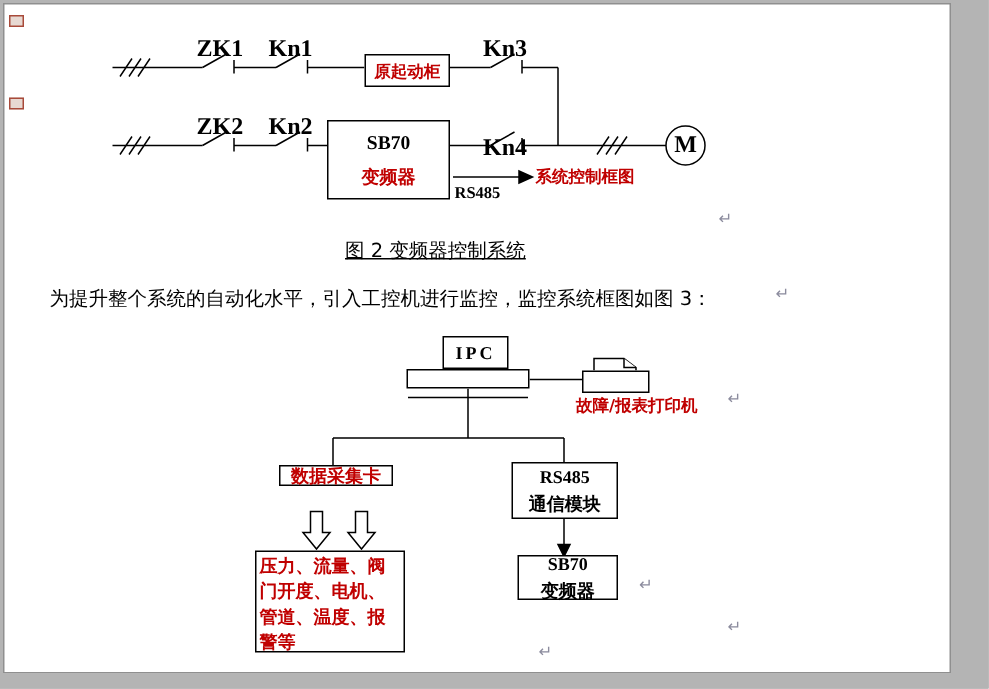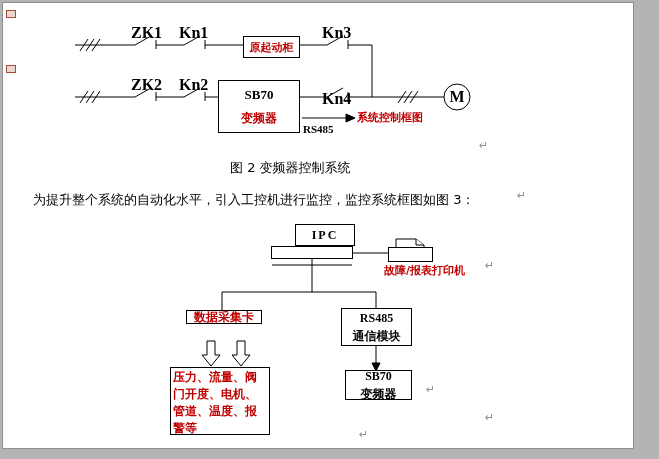--- a/index.html
+++ b/index.html
@@ -19,21 +19,21 @@
   }
   .box {
     position:absolute; border:1px solid #000; background:#fff;
     display:flex; flex-direction:column; align-items:center; justify-content:center;
     text-align:center;
   }
   .red  { color:#c00000; }
   .b12  { font-weight:bold; font-size:12px; line-height:15px; }
   .b11  { font-weight:bold; font-size:11px; line-height:13px; }
   .serifb { font-family:"Liberation Serif", serif; font-weight:bold; }
-  .cap { position:absolute; font-size:13px; line-height:16px; white-space:nowrap; }
+  .cap { position:absolute; font-size:13px; line-height:16px; white-space:nowrap;text-decoration:underline; }
   .para {
     position:absolute; left:33px; top:191px; width:560px;
     font-size:13px; line-height:17px; white-space:nowrap;
   }
   .pm { position:absolute; color:#8c8c9e; font-size:11px; line-height:11px; }
   .marker {
     position:absolute; width:10px; height:8px;
     border:1px solid #a84a3a; background:#e7d9d2;
   }
   .sensorbox {
@@ -107,21 +107,21 @@
 
   <span class="lbl" style="left:447px; top:90px; width:20px; text-align:center;">M</span>
 
   <span class="lbl" style="left:303px; top:122px; font-size:11px;">RS485</span>
   <span class="b11 red" style="position:absolute; left:357px; top:111px; white-space:nowrap;">系统控制框图</span>
 
   <div class="cap" style="left:230px; top:160px;">图 2 变频器控制系统</div>
 
   <div class="para">为提升整个系统的自动化水平，引入工控机进行监控，监控系统框图如图 3：</div>
 
-  <div class="box" style="left:295px; top:224px; width:60px; height:22px;">
+  <div class="box" style="left:295px; top:224px; width:44px; height:22px;">
     <span class="serifb" style="font-size:12px; letter-spacing:2px;">IPC</span>
   </div>
   <div class="box" style="left:271px; top:246px; width:82px; height:13px;"></div>
 
   <div class="box" style="left:388px; top:247px; width:45px; height:15px;"></div>
   <span class="b11 red" style="position:absolute; left:384px; top:264px; white-space:nowrap;">故障/报表打印机</span>
 
   <div class="box" style="left:186px; top:310px; width:76px; height:14px;">
     <span class="b12 red">数据采集卡</span>
   </div>

